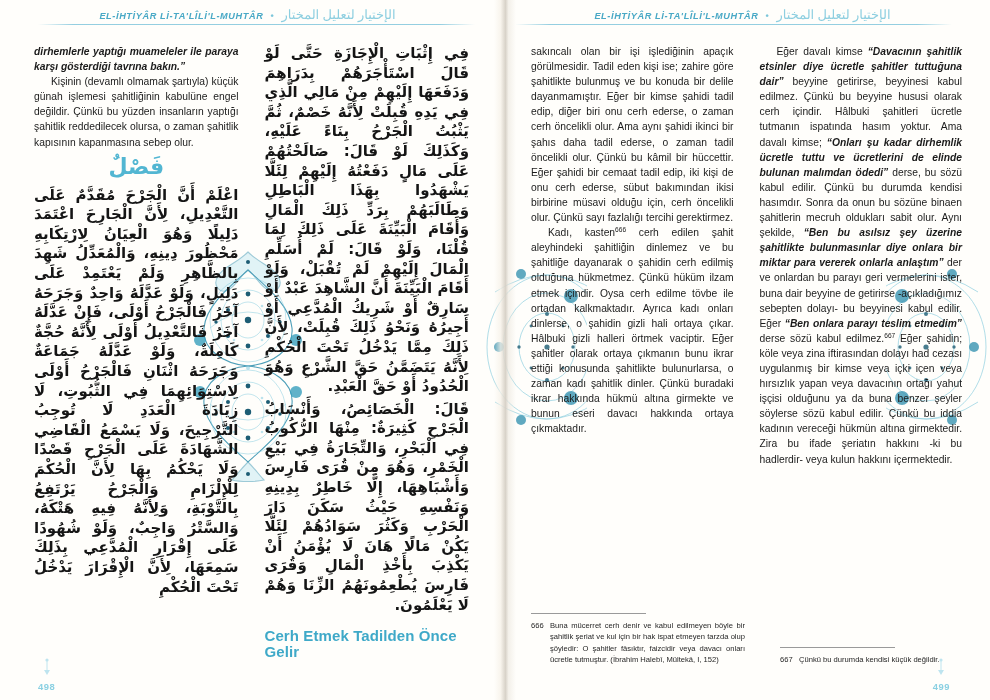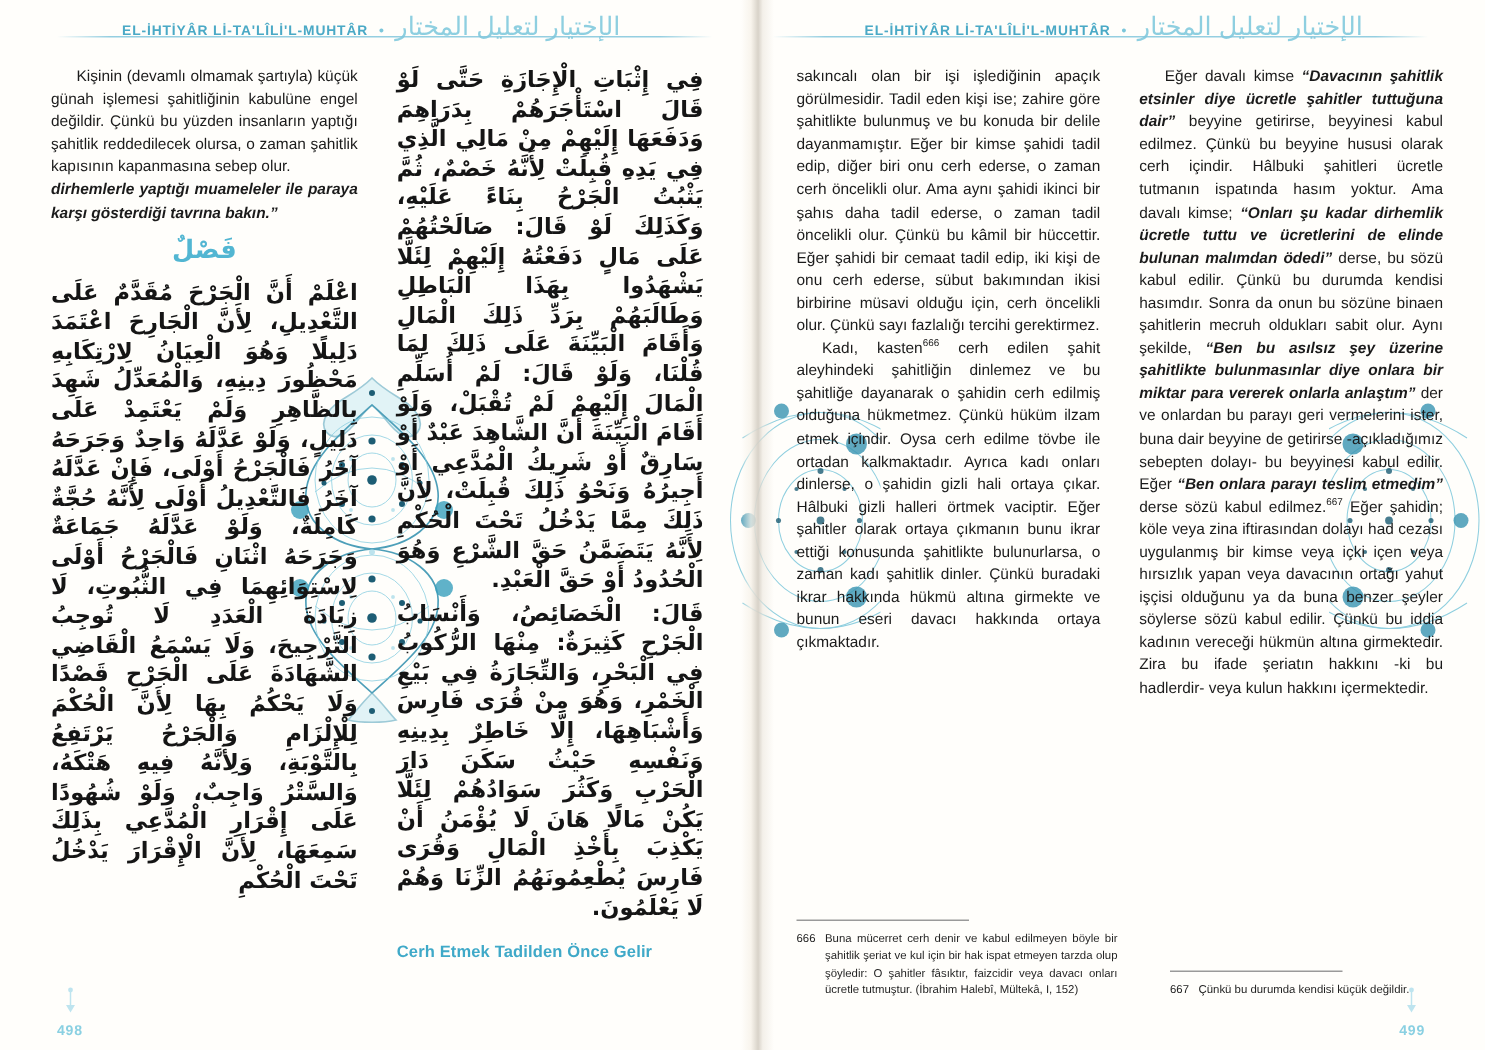--- a/index.html
+++ b/index.html
@@ -60,27 +60,28 @@
     white-space: nowrap;
   }
   .runhead .rh-inner {
     display: inline-block;
     font-size: 9.2px;
     letter-spacing: 0.6px;
     color: #5fb6cf;
     font-weight: bold;
     padding-top: 7px;
   }
-  .runhead .rh-lat { color: #4aa9c6; }
+  .runhead .rh-lat { color: #4aa9c6; font-style: italic; }
   .runhead .rh-dot { color: #7cc6da; padding: 0 4px; }
   .runhead .rh-ar {
     color: #8ecfe0;
     font-weight: normal;
-    font-size: 17px;
+    font-size: 13px;
     direction: rtl;
+    font-family: Liberation Serif, serif;
   }
   .rule {
     position: absolute;
     top: 24px;
     height: 1px;
     background: linear-gradient(to right,
         rgba(150,206,224,0) 0%,
         rgba(130,198,220,0.85) 8%,
         rgba(130,198,220,0.85) 92%,
         rgba(150,206,224,0) 100%);
@@ -141,31 +142,31 @@
     font-size: 15px;
     line-height: 19.6px;
     color: #151515;
     font-weight: bold;
   }
   .ar-head {
     direction: rtl;
     text-align: center;
     color: #52b6d2;
     font-family: "DejaVu Sans", sans-serif;
-    font-size: 17px;
+    font-size: 22px;
     line-height: 26px;
     margin: 4px 0 6px 0;
     font-weight: bold;
   }
 
   
   h2.sec {
     margin: 13px 0 7px 0;
     font-family: "Liberation Sans", sans-serif;
-    font-size: 11px;
+    font-size: 15px;
     line-height: 15.5px;
     font-weight: bold;
     color: #3fa9c8;
     letter-spacing: 0.1px;
   }
 
   
   .fnblock {
     position: absolute;
     bottom: 34px;
@@ -305,22 +306,22 @@
           <circle cx="78" cy="150" r="1.3"></circle>
         <circle cx="50" cy="184" r="1.3"></circle>
           <circle cx="78" cy="184" r="1.3"></circle>
         <circle cx="64" cy="120" r="2"></circle>
       </g>
     </svg>
 
     <div class="cols">
 
       <div class="col tr">
+        <p class="tr italic">dirhemlerle yaptığı muameleler ile paraya karşı gösterdiği tavrına bakın.”</p>
         <p class="tr indent">Kişinin (devamlı olmamak şartıyla) küçük günah işlemesi şahitliğinin kabulüne engel değildir. Çünkü bu yüzden insanların yaptığı şahitlik reddedilecek olursa, o zaman şahitlik kapısının kapanmasına sebep olur.</p>
-        <p class="tr italic">dirhemlerle yaptığı muameleler ile paraya karşı gösterdiği tavrına bakın.”</p>
         <div class="ar-head">فَصْلٌ</div>
         <p class="ar">اعْلَمْ أَنَّ الْجَرْحَ مُقَدَّمٌ عَلَى التَّعْدِيلِ، لِأَنَّ الْجَارِحَ اعْتَمَدَ دَلِيلًا وَهُوَ الْعِيَانُ لِارْتِكَابِهِ مَحْظُورَ دِينِهِ، وَالْمُعَدِّلُ شَهِدَ بِالظَّاهِرِ وَلَمْ يَعْتَمِدْ عَلَى دَلِيلٍ، وَلَوْ عَدَّلَهُ وَاحِدٌ وَجَرَحَهُ آخَرُ فَالْجَرْحُ أَوْلَى، فَإِنْ عَدَّلَهُ آخَرُ فَالتَّعْدِيلُ أَوْلَى لِأَنَّهُ حُجَّةٌ كَامِلَةٌ، وَلَوْ عَدَّلَهُ جَمَاعَةٌ وَجَرَحَهُ اثْنَانِ فَالْجَرْحُ أَوْلَى لِاسْتِوَائِهِمَا فِي الثُّبُوتِ، لَا زِيَادَةَ الْعَدَدِ لَا تُوجِبُ التَّرْجِيحَ، وَلَا يَسْمَعُ الْقَاضِي الشَّهَادَةَ عَلَى الْجَرْحِ قَصْدًا وَلَا يَحْكُمُ بِهَا لِأَنَّ الْحُكْمَ لِلْإِلْزَامِ وَالْجَرْحُ يَرْتَفِعُ بِالتَّوْبَةِ، وَلِأَنَّهُ فِيهِ هَتْكَهُ، وَالسَّتْرُ وَاجِبٌ، وَلَوْ شُهُودًا عَلَى إِقْرَارِ الْمُدَّعِي بِذَلِكَ سَمِعَهَا، لِأَنَّ الْإِقْرَارَ يَدْخُلُ تَحْتَ الْحُكْمِ</p>
       </div>
 
       <div class="col ar">
         <p class="ar">فِي إِثْبَاتِ الْإِجَازَةِ حَتَّى لَوْ قَالَ اسْتَأْجَرَهُمْ بِدَرَاهِمَ وَدَفَعَهَا إِلَيْهِمْ مِنْ مَالِي الَّذِي فِي يَدِهِ قُبِلَتْ لِأَنَّهُ خَصْمٌ، ثُمَّ يَثْبُتُ الْجَرْحُ بِنَاءً عَلَيْهِ، وَكَذَلِكَ لَوْ قَالَ: صَالَحْتُهُمْ عَلَى مَالٍ دَفَعْتُهُ إِلَيْهِمْ لِئَلَّا يَشْهَدُوا بِهَذَا الْبَاطِلِ وَطَالَبَهُمْ بِرَدِّ ذَلِكَ الْمَالِ وَأَقَامَ الْبَيِّنَةَ عَلَى ذَلِكَ لِمَا قُلْنَا، وَلَوْ قَالَ: لَمْ أُسَلِّمِ الْمَالَ إِلَيْهِمْ لَمْ تُقْبَلْ، وَلَوْ أَقَامَ الْبَيِّنَةَ أَنَّ الشَّاهِدَ عَبْدٌ أَوْ سَارِقٌ أَوْ شَرِيكُ الْمُدَّعِي أَوْ أَجِيرُهُ وَنَحْوُ ذَلِكَ قُبِلَتْ، لِأَنَّ ذَلِكَ مِمَّا يَدْخُلُ تَحْتَ الْحُكْمِ لِأَنَّهُ يَتَضَمَّنُ حَقَّ الشَّرْعِ وَهُوَ الْحُدُودُ أَوْ حَقَّ الْعَبْدِ.</p>
         <p class="ar" style="margin-top:3px">قَالَ: الْخَصَائِصُ، وَأَنْسَابُ الْجَرْحِ كَثِيرَةٌ: مِنْهَا الرُّكُوبُ فِي الْبَحْرِ، وَالتِّجَارَةُ فِي بَيْعِ الْخَمْرِ، وَهُوَ مِنْ قُرَى فَارِسَ وَأَشْبَاهِهَا، إِلَّا خَاطِرٌ بِدِينِهِ وَنَفْسِهِ حَيْثُ سَكَنَ دَارَ الْحَرْبِ وَكَثُرَ سَوَادُهُمْ لِئَلَّا يَكُنْ مَالًا هَانَ لَا يُؤْمَنُ أَنْ يَكْذِبَ بِأَخْذِ الْمَالِ وَقُرَى فَارِسَ يُطْعِمُونَهُمُ الزِّنَا وَهُمْ لَا يَعْلَمُونَ.</p>
         <h2 class="sec">Cerh Etmek Tadilden Önce Gelir</h2>
       </div>
     </div>

